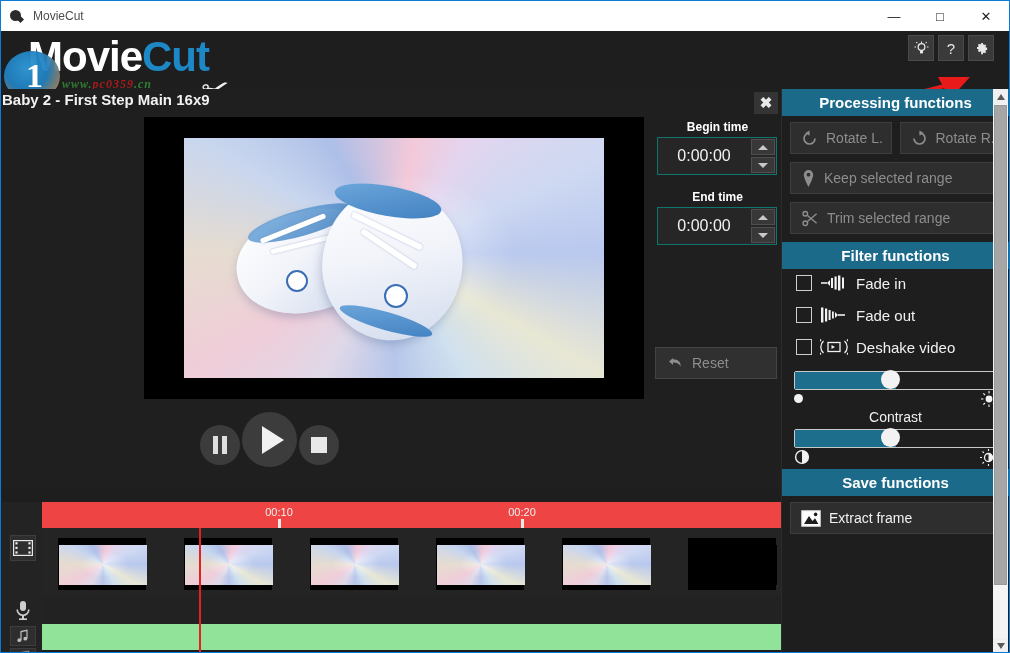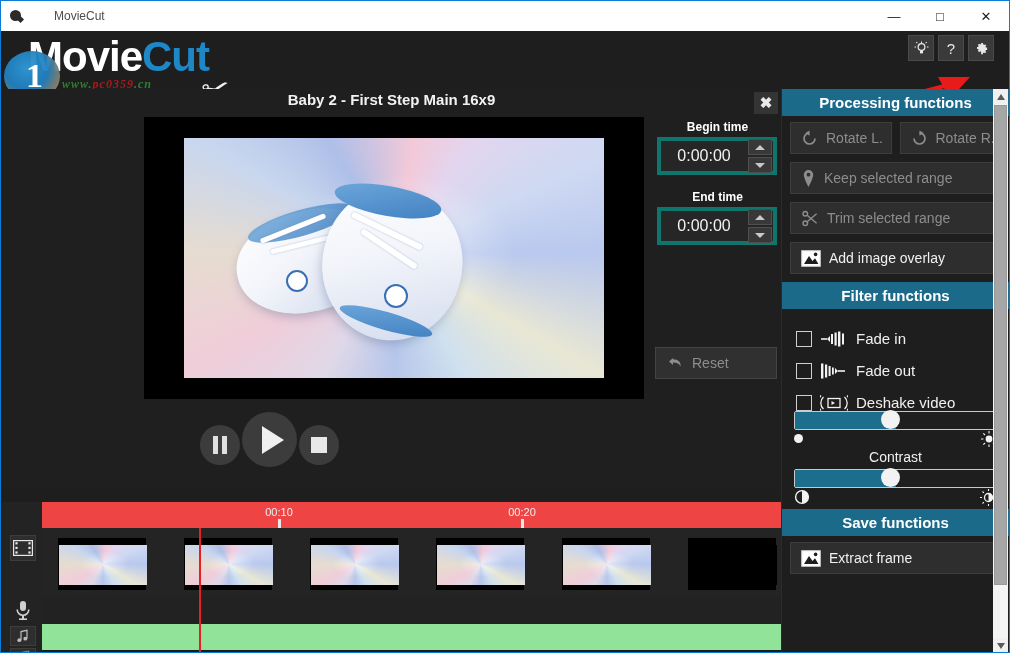--- a/index.html
+++ b/index.html
@@ -25,21 +25,21 @@
     position: relative; flex: none;
   }
   .tb-icon::before{
     content:""; position:absolute; left:1px; top:2px; width:11px; height:11px;
     border-radius:50%; background:#2b2b2b;
   }
   .tb-icon::after{
     content:""; position:absolute; left:9px; top:9px; width:5px; height:5px;
     background:#2b2b2b; transform:rotate(45deg);
   }
-  .tb-title { font-size: 12px; color: #4d4d4d; flex: 1; margin-left: 21px; }
+  .tb-title { font-size: 12px; color: #4d4d4d; flex: 1; }
   .tb-btn {
     width: 46px; height: 30px; display:flex; align-items:center; justify-content:center;
     color:#222; font-size:13px;
   }
 
   
   .header {
     position: absolute; left:1px; top:30px; width:1007px; height:58px;
     background:#1e1e1e;
   }
@@ -96,21 +96,21 @@
   .arrow-svg { position:absolute; left:700px; top:38px; width:290px; height:80px; pointer-events:none; }
 
   
   .content {
     position:absolute; left:1px; top:88px; width:1007px; height:400px;
     background:#1e1e1e;
   }
   .preview-wrap { position:absolute; left:0; top:0; width:779px; height:400px; background:#1f1f1f; }
   .video-title {
     position:absolute; left:0; top:2px; width:779px; height:26px;
-    text-align:center; color:#f2f2f2; font-size:15px; font-weight:bold;
+    color:#f2f2f2; font-size:15px; font-weight:bold;
   }
   .video-box {
     position:absolute; left:142px; top:28px; width:500px; height:282px;
     background:#000; overflow:hidden;
   }
   .video-inner {
     position:absolute; left:40px; top:21px; width:420px; height:240px;
     background:
       radial-gradient(ellipse 45% 55% at 52% 48%, rgba(255,255,255,.55) 0%, rgba(255,255,255,0) 60%),
       conic-gradient(from 10deg at 50% 48%,
@@ -182,21 +182,21 @@
   
   .timecol { position:absolute; left:652px; top:0; width:127px; height:400px; }
   .close-x {
     position:absolute; left:100px; top:3px; width:24px; height:22px;
     background:#343434; color:#e9e9e9; font-size:15px; font-weight:bold;
     display:flex; align-items:center; justify-content:center; cursor:pointer;
   }
   .tc-label { position:absolute; width:127px; text-align:center; font-size:12px; font-weight:bold; color:#fff; }
   .tc-field {
     position:absolute; width:120px; height:38px; left:3px;
-    background:#262626; border:4px solid #0f766e; display:flex; align-items:center;
+    background:#262626; border:1px solid #0f766e; display:flex; align-items:center;
   }
   .tc-val { flex:1; text-align:center; color:#f2f2f2; font-size:16px; }
   .tc-spin { width:26px; height:36px; display:flex; flex-direction:column; }
   .tc-up,.tc-dn {
     flex:1; background:#383838; border:1px solid #4f4f4f; margin:1px;
     display:flex; align-items:center; justify-content:center; cursor:pointer;
   }
   .tri-up { width:0;height:0;border-left:5px solid transparent;border-right:5px solid transparent;border-bottom:5px solid #c8c8c8; }
   .tri-dn { width:0;height:0;border-left:5px solid transparent;border-right:5px solid transparent;border-top:5px solid #c8c8c8; }
   .reset-btn {
@@ -217,21 +217,21 @@
   }
   .sec-body { padding:0 8px; }
   .row2 { display:flex; gap:8px; margin-bottom:8px; }
   .pbtn {
     flex:1; height:32px; background:#2e2e2e; border:1px solid #3d3d3d;
     color:#8d8d8d; font-size:14px; display:flex; align-items:center; gap:8px;
     padding-left:10px; cursor:pointer;
   }
   .pbtn.enabled { color:#f0f0f0; }
   .pbtn.wide { width:100%; margin-bottom:8px; }
-  .chk-row { display:flex; align-items:flex-end; gap:8px; height:32px; padding-left:6px; }
+  .chk-row { display:flex; align-items:flex-start; gap:8px; height:32px; padding-left:6px; }
   .chk {
     width:16px; height:16px; border:1px solid #cfcfcf; background:#1e1e1e;
     flex:none; cursor:pointer;
   }
   .chk-ico { width:28px; text-align:center; color:#f2f2f2; font-size:15px; flex:none; }
   .chk-lbl { color:#f0f0f0; font-size:15px; }
   .sl-title { text-align:center; color:#f0f0f0; font-size:14px; margin:4px 0 4px; }
   .sl-wrap { position:relative; height:34px; margin:0 4px; }
   .sl-track {
     position:absolute; left:0; top:0; width:100%; height:19px;
@@ -457,28 +457,20 @@
         <span>Keep selected range</span>
       </div>
       <div class="pbtn wide">
         <svg width="18" height="17" viewBox="0 0 18 18">
             <circle cx="4" cy="4" r="2.4" fill="none" stroke="#8d8d8d" stroke-width="1.5"></circle>
             <circle cx="4" cy="14" r="2.4" fill="none" stroke="#8d8d8d" stroke-width="1.5"></circle>
             <path d="M6 5.6 16 14M6 12.4 16 4" stroke="#8d8d8d" stroke-width="1.5"></path>
           </svg>
         <span>Trim selected range</span>
       </div>
-      <div class="pbtn wide enabled">
-        <svg width="20" height="17" viewBox="0 0 20 17">
-            <rect x="0.7" y="0.7" width="18.6" height="15.6" fill="#fff" stroke="#d0d0d0"></rect>
-            <polygon points="3,14 8,6 11.5,11 14,8.2 17.4,14" fill="#1d1d1d"></polygon>
-            <circle cx="14.6" cy="4.4" r="1.8" fill="#1d1d1d"></circle>
-          </svg>
-        <span>Add image overlay</span>
-      </div>
     </div>
 
     <div class="sec-head" style="">Filter functions</div>
     <div class="sec-body">
       <div class="chk-row">
         <div class="chk"></div>
         <div class="chk-ico">
           <svg width="26" height="16" viewBox="0 0 26 16">
               <path d="M1 8h6" stroke="#f2f2f2" stroke-width="1.6"></path>
               <polygon points="7,8 10,5 10,11" fill="#f2f2f2"></polygon>

